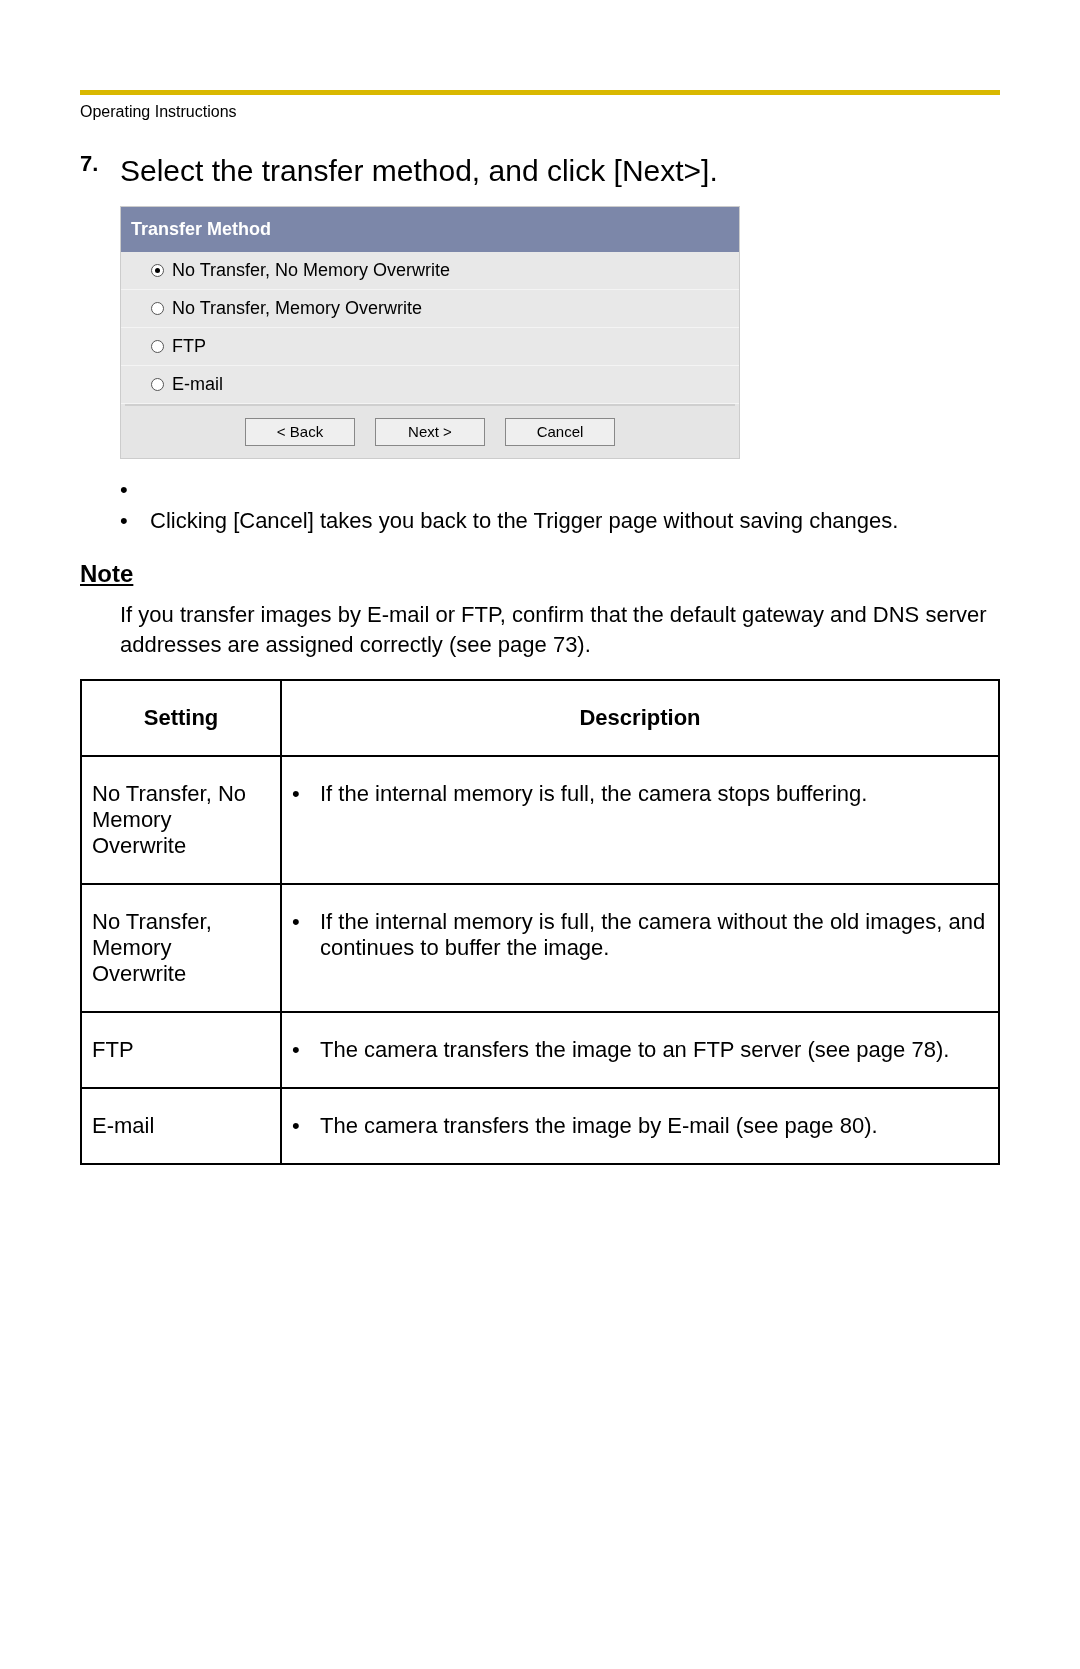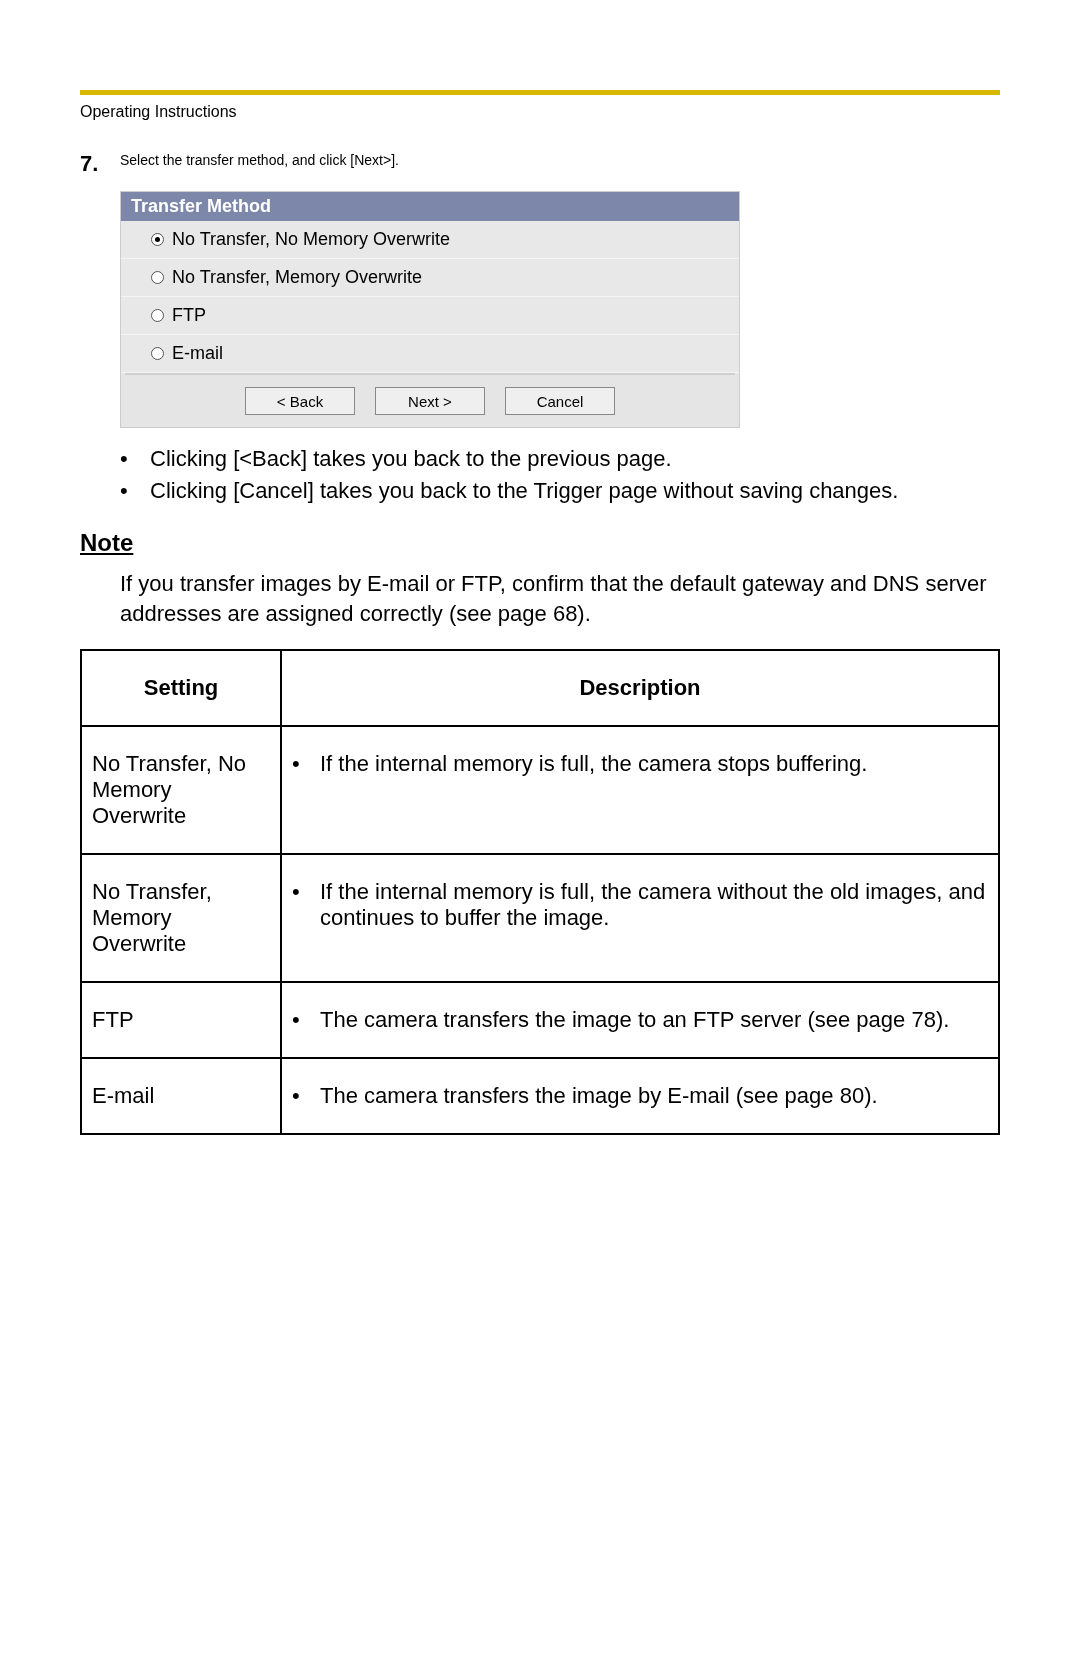--- a/index.html
+++ b/index.html
@@ -27,36 +27,36 @@
     display: flex;
     margin-bottom: 14px;
   }
   .step-num {
     font-weight: bold;
     font-size: 22px;
     width: 40px;
     flex-shrink: 0;
   }
   .step-text {
-    font-size: 14px;
+    font-size: 30px;
     line-height: 1.35;
   }
   .dialog-wrap {
     margin-left: 40px;
     width: 620px;
     background: #e5e5e5;
     border: 1px solid #ccc;
     margin-bottom: 16px;
   }
   .dialog-title {
     background: #7c87a9;
     color: #fff;
     font-weight: bold;
     font-size: 18px;
-    padding: 4px 10px;
+    padding: 12px 10px;
   }
   .radio-row {
     padding: 8px 30px;
     background: #e8e8e8;
     font-size: 18px;
     display: flex;
     align-items: center;
     gap: 8px;
   }
   .radio-row:not(:last-child) {
@@ -199,30 +199,29 @@
     <div class="dialog-buttons">
       <div class="dlg-btn">&lt;  Back</div>
       <div class="dlg-btn">Next  &gt;</div>
       <div class="dlg-btn">Cancel</div>
     </div>
   </div>
 
   <div class="bullet-list">
     <div class="bullet-item">
       <span class="bullet-dot">•</span>
-      <span>Clicking [&lt;Back] takes you back to the previous page.</span>
     </div>
     <div class="bullet-item">
       <span class="bullet-dot">•</span>
       <span>Clicking [Cancel] takes you back to the Trigger page without saving changes.</span>
     </div>
   </div>
 
   <div class="note-heading">Note</div>
-  <div class="note-body">If you transfer images by E-mail or FTP, confirm that the default gateway and DNS server addresses are assigned correctly (see page 68).</div>
+  <div class="note-body">If you transfer images by E-mail or FTP, confirm that the default gateway and DNS server addresses are assigned correctly (see page 73).</div>
 
   <table class="settings">
     <thead>
       <tr>
         <th class="col-setting">Setting</th>
         <th>Description</th>
       </tr>
     </thead>
     <tbody>
       <tr>

